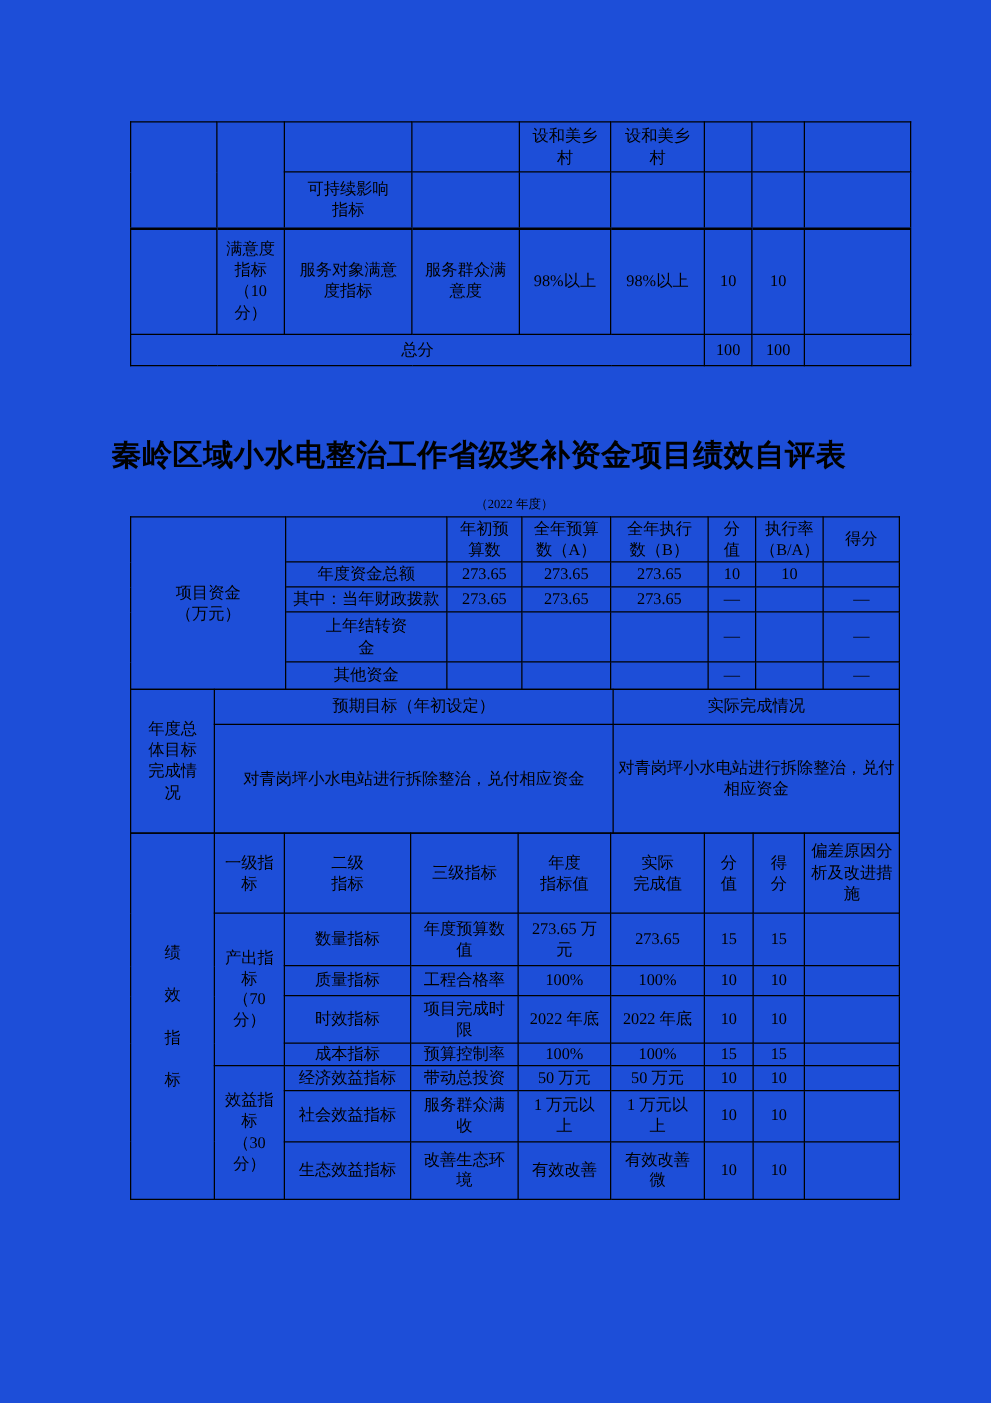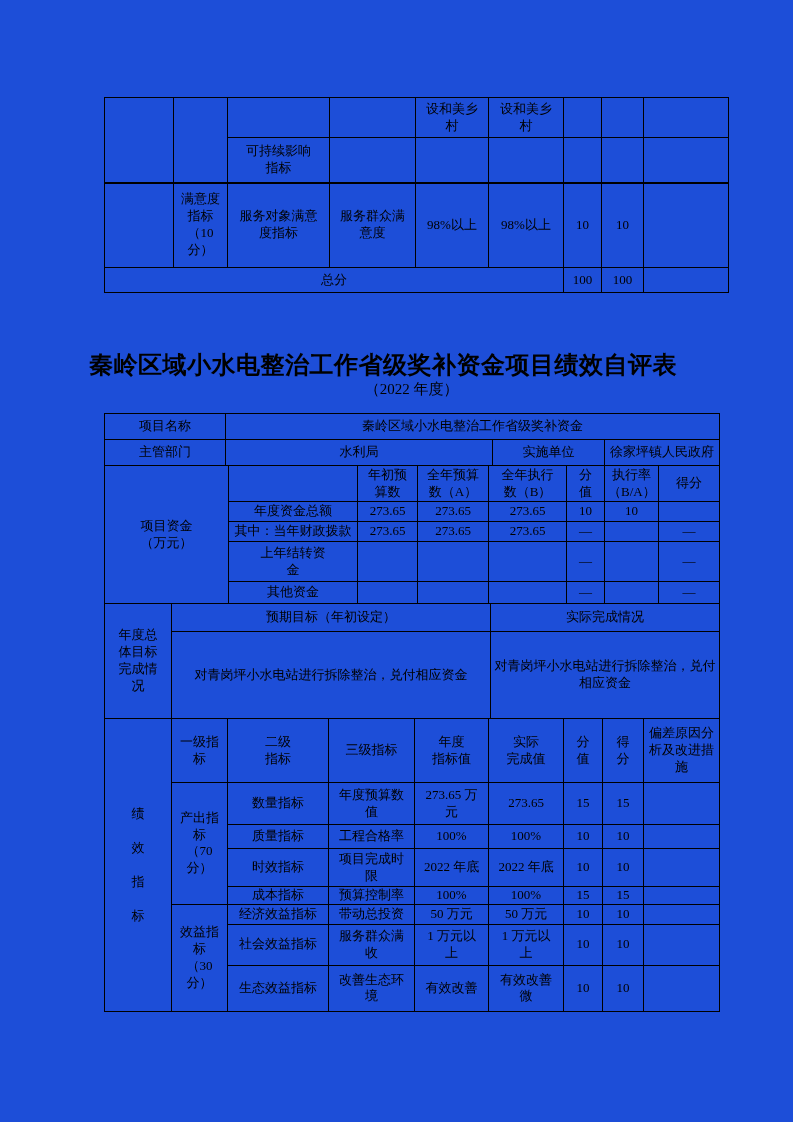--- a/index.html
+++ b/index.html
@@ -15,21 +15,21 @@
   .tl{text-align:center;}
   
   .top-table{position:absolute;left:104px;top:97px;width:624px;}
   .sep td{border-top:2px solid #000;}
   
   .doc-title{
     position:absolute;left:89px;top:349px;width:615px;
     font-family:"Liberation Sans","DejaVu Sans",sans-serif;font-weight:bold;
     font-size:24px;letter-spacing:0.5px;line-height:32px;
   }
-  .doc-subtitle{position:absolute;left:104px;top:380px;width:615px;text-align:center;font-size:15px;}
+  .doc-subtitle{position:absolute;left:104px;top:396px;width:615px;text-align:center;font-size:10px;}
   
   .bottom{position:absolute;left:104px;top:413px;width:617px;}
   .bottom table{width:615px;}
   .bottom table + table{margin-top:-1px;}
   .vlabel{line-height:2.6;}
 </style>
 </head>
 <body>
 
 <div class="sheet">
@@ -93,40 +93,20 @@
       <td></td>
     </tr>
   </tbody>
     </table>
 
   <div class="doc-title">秦岭区域小水电整治工作省级奖补资金项目绩效自评表</div>
   <div class="doc-subtitle">（2022 年度）</div>
 
   <div class="bottom">
 
-    <table>
-      <colgroup>
-        <col style="width:121px">
-          <col style="width:267px">
-          <col style="width:112px">
-          <col style="width:115px">
-      </colgroup>
-      <tbody>
-          <tr style="height:26px">
-        <td>项目名称</td>
-        <td colspan="3">秦岭区域小水电整治工作省级奖补资金</td>
-      </tr>
-      <tr style="height:26px">
-        <td>主管部门</td>
-        <td>水利局</td>
-        <td>实施单位</td>
-        <td>徐家坪镇人民政府</td>
-      </tr>
-    </tbody>
-      </table>
 
     <table>
       <colgroup>
         <col style="width:124px">
           <col style="width:129px">
           <col style="width:60px">
           <col style="width:71px">
         <col style="width:78px">
           <col style="width:38px">
           <col style="width:54px">

